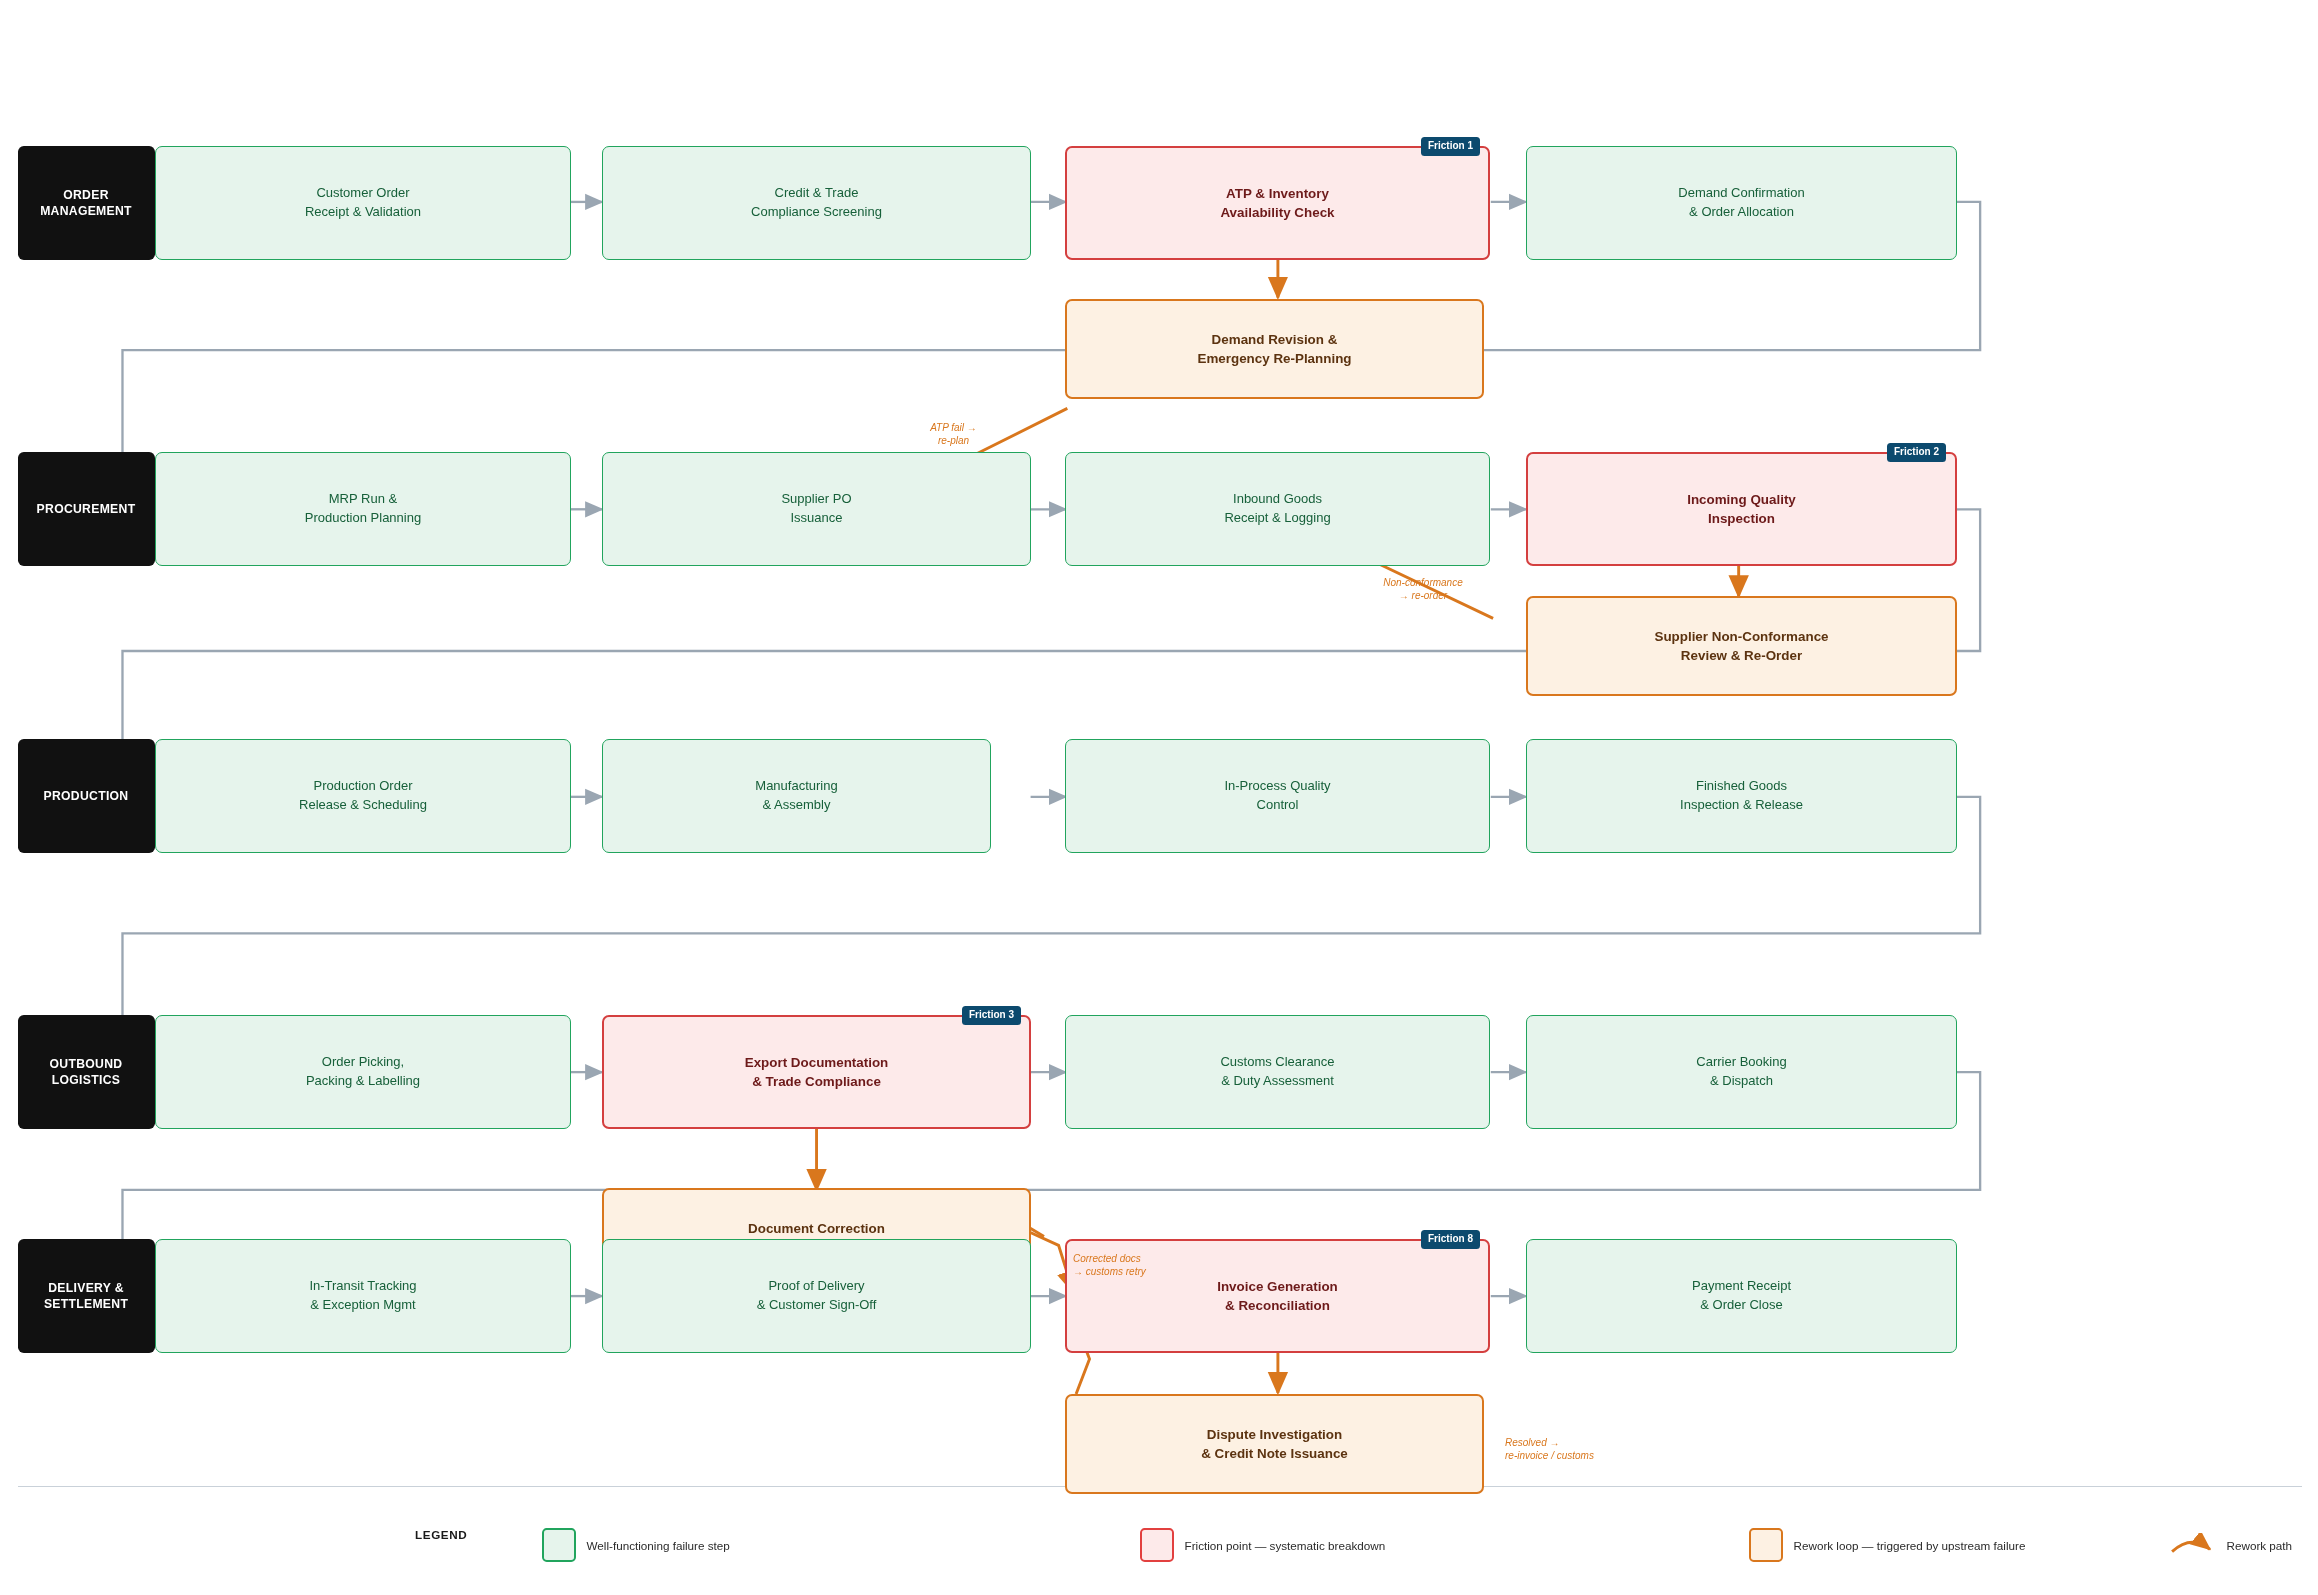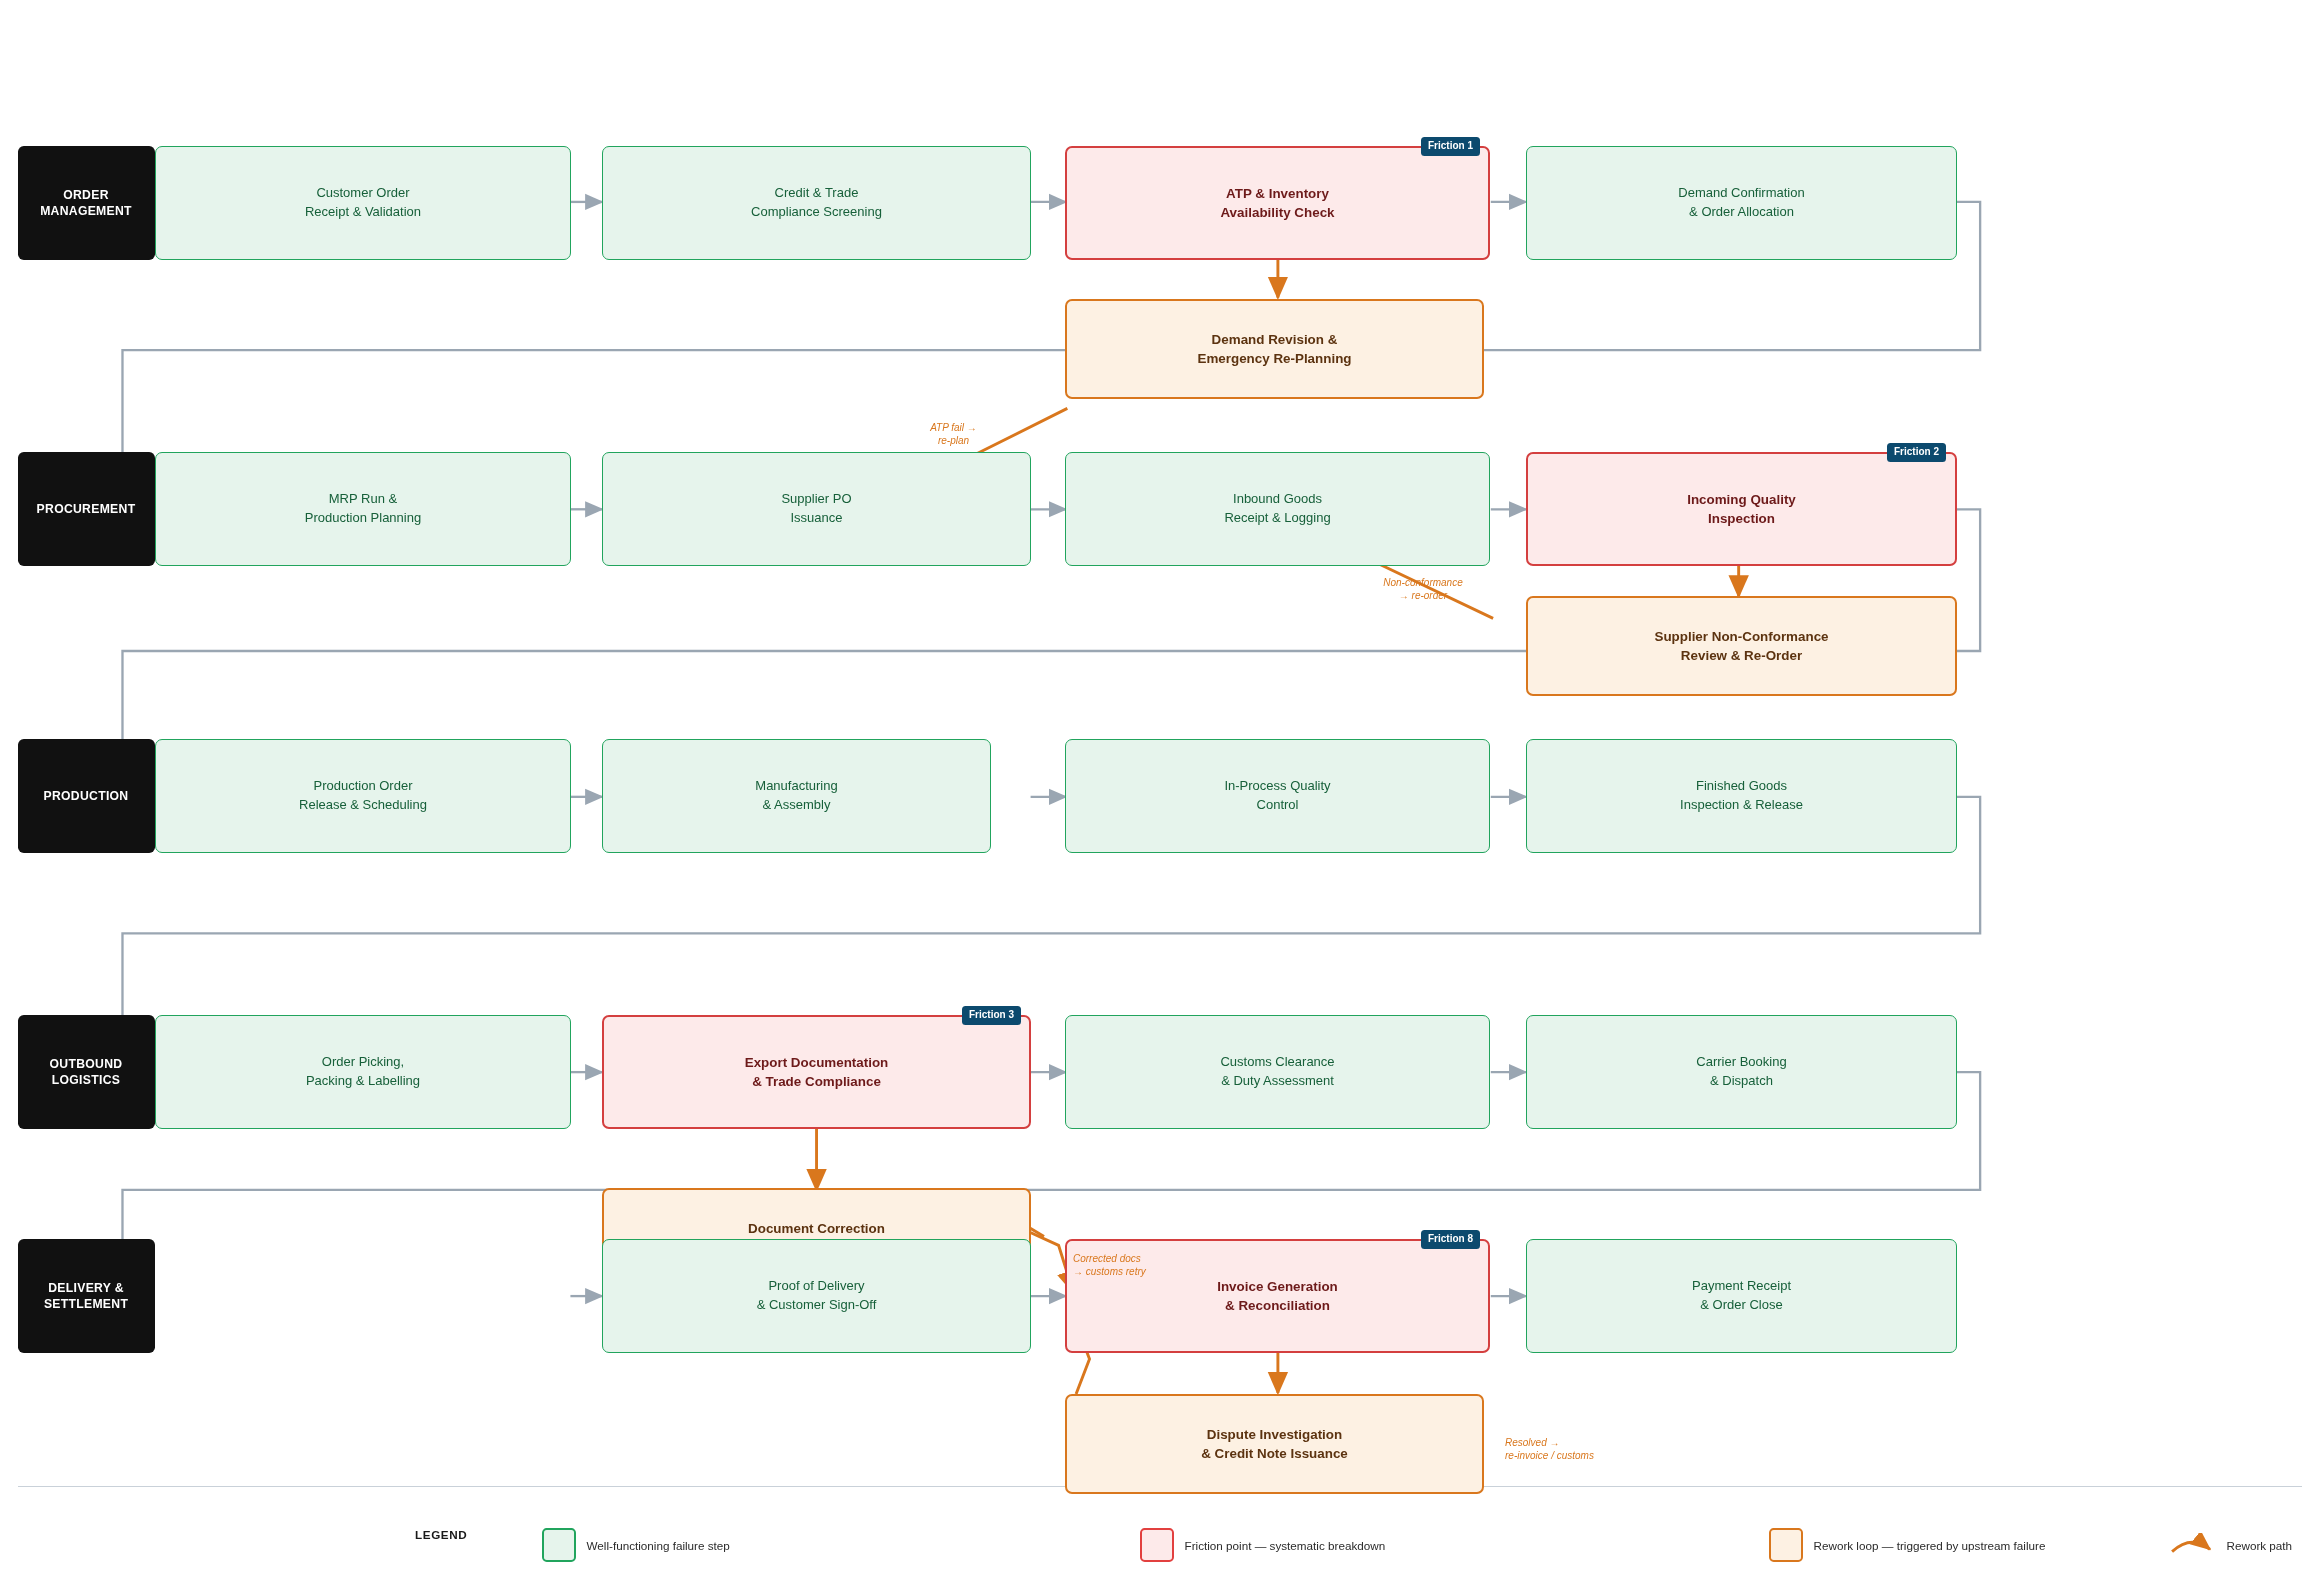--- a/index.html
+++ b/index.html
@@ -349,20 +349,24 @@
   <div class="node rework" style="left:602px; top:1188px; width:429px; height:100px;">
     <span class="node-text" style="white-space:pre-line">Document Correction
 &amp; Resubmission</span>
   </div>
 
   <div class="lane-label" style="left:17.5px; top:1239px; width:137px; height:114px;justify-content:center;">
     <span style="white-space:pre-line">DELIVERY &amp;
 SETTLEMENT</span>
   </div>
 
+  <div class="node ok" style="left:155px; top:1239px; width:416px; height:114px;">
+    <span class="node-text" style="white-space:pre-line">In-Transit Tracking
+&amp; Exception Mgmt</span>
+  </div>
 
   <div class="node ok" style="left:602px; top:1239px; width:429px; height:114px;">
     <span class="node-text" style="white-space:pre-line">Proof of Delivery
 &amp; Customer Sign-Off</span>
   </div>
 
   <div class="node friction" style="left:1065px; top:1239px; width:425px; height:114px;">
     <span class="node-text" style="white-space:pre-line">Invoice Generation
 &amp; Reconciliation</span>
   </div>
@@ -397,21 +401,21 @@
   <div class="legend-item" style="left:542px; top:1528px;">
     <div class="legend-swatch ok"></div>
     <div class="legend-text">Well-functioning failure step</div>
   </div>
 
   <div class="legend-item" style="left:1140px; top:1528px;">
     <div class="legend-swatch friction"></div>
     <div class="legend-text">Friction point — systematic breakdown</div>
   </div>
 
-  <div class="legend-item" style="left:1749px; top:1528px;margin-left:20px;">
+  <div class="legend-item" style="left:1749px; top:1528px;">
     <div class="legend-swatch rework"></div>
     <div class="legend-text">Rework loop — triggered by upstream failure</div>
   </div>
 
   <div class="legend-item" style="left:2169px; top:1533px;">
     <svg class="legend-arc" viewBox="0 0 80 42">
       <defs>
         <marker id="ahLegend" markerWidth="8" markerHeight="8" refX="6.5" refY="4" orient="auto">
           <path d="M0,1 L7,4 L0,7 z" fill="#d9771d"></path>
         </marker>

